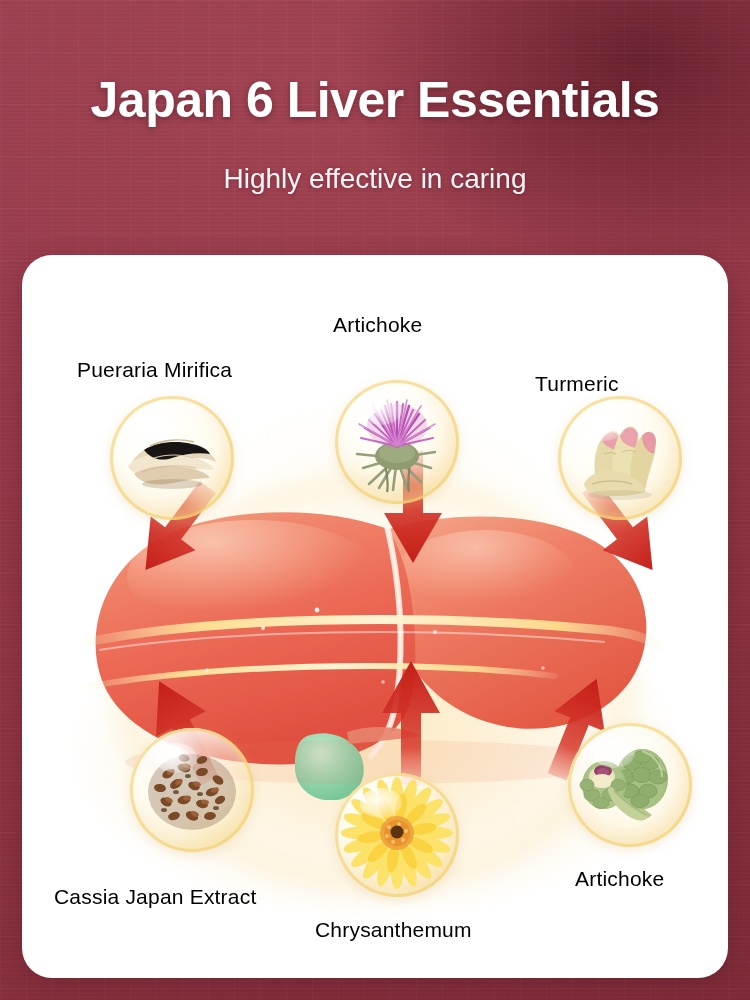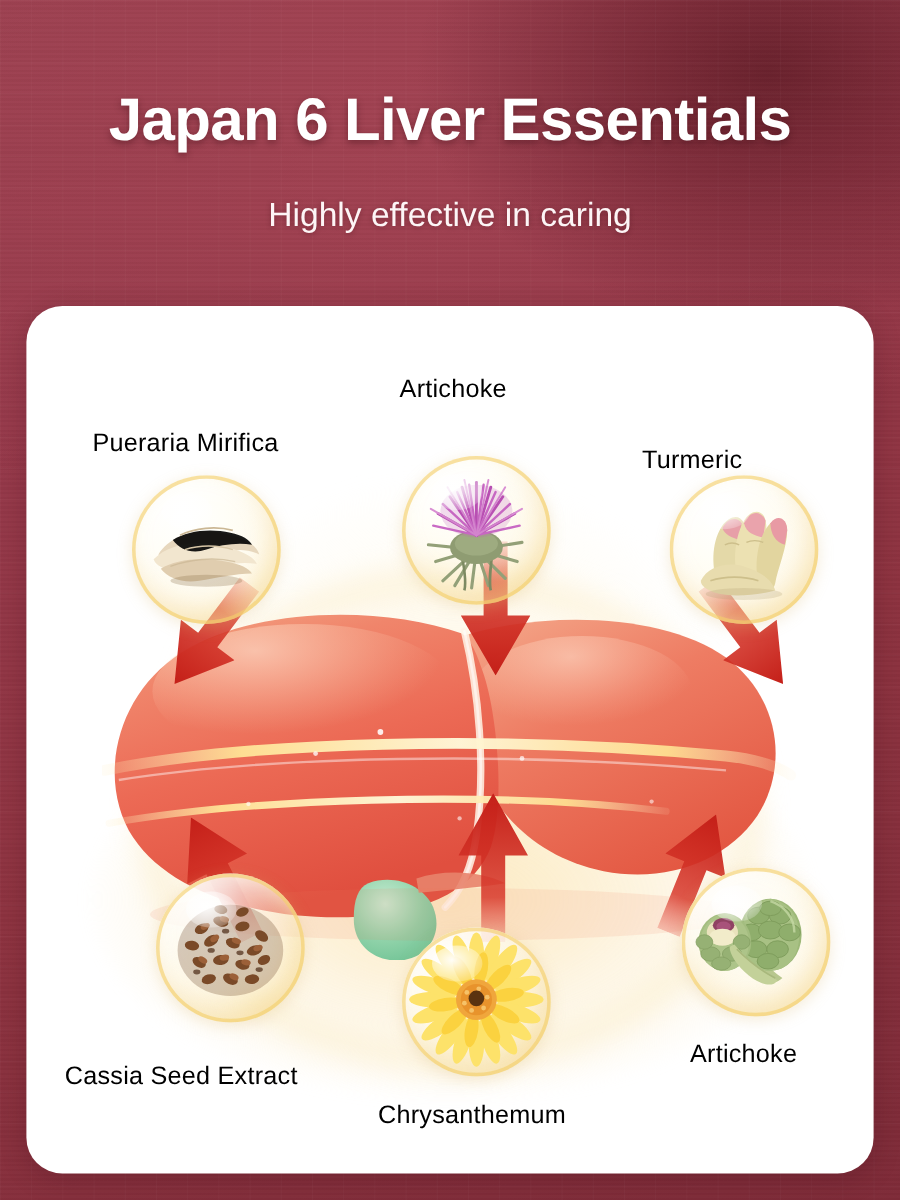--- a/index.html
+++ b/index.html
@@ -565,19 +565,19 @@
       </g>
     </svg>
   </div>
 
   <div class="label" style="left:45px; top:103px;margin-left:10px;">Pueraria Mirifica</div>
 
   <div class="label" style="left:311px; top:58px;">Artichoke</div>
 
   <div class="label" style="left:513px; top:117px;">Turmeric</div>
 
-  <div class="label" style="left:32px; top:630px;">Cassia Seed Extract</div>
+  <div class="label" style="left:32px; top:630px;">Cassia Japan Extract</div>
 
   <div class="label" style="left:293px; top:663px;">Chrysanthemum</div>
 
   <div class="label" style="left:553px; top:612px;">Artichoke</div>
 
 </div>
 
 </body></html>

